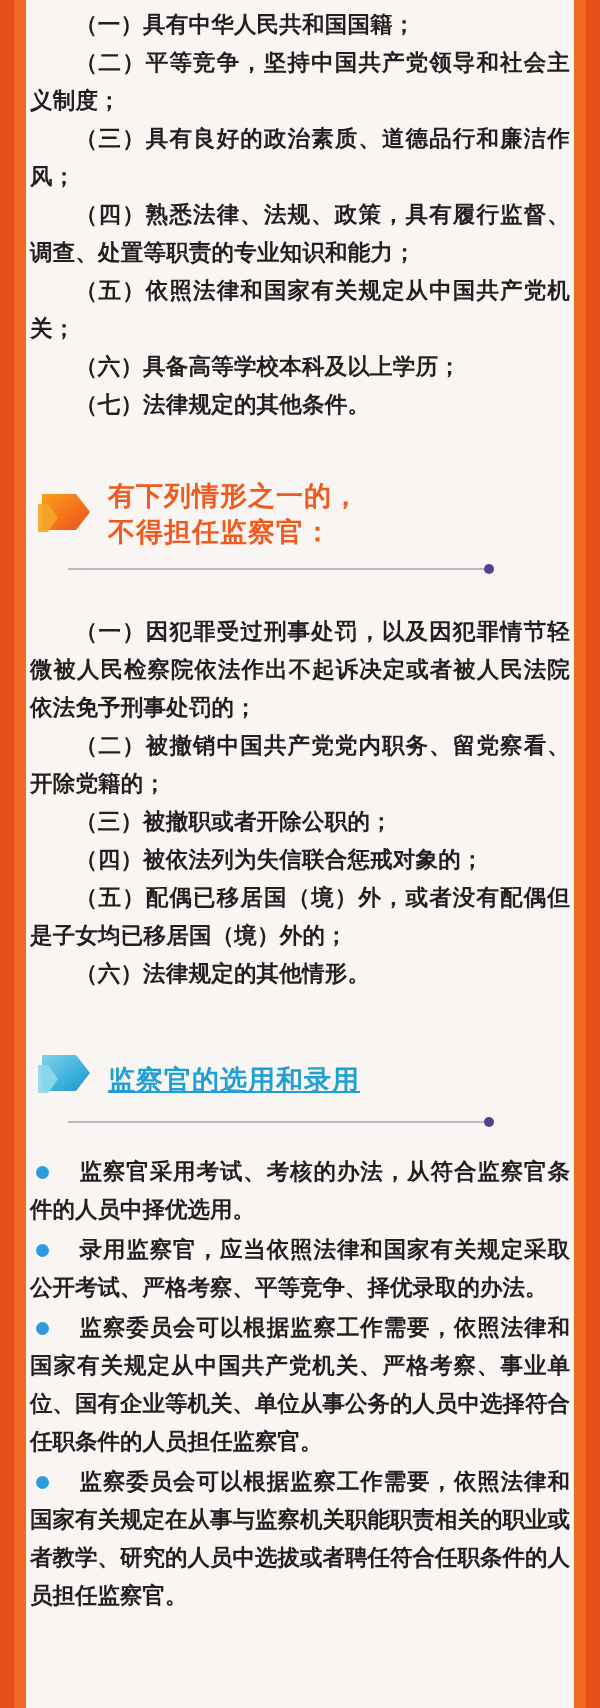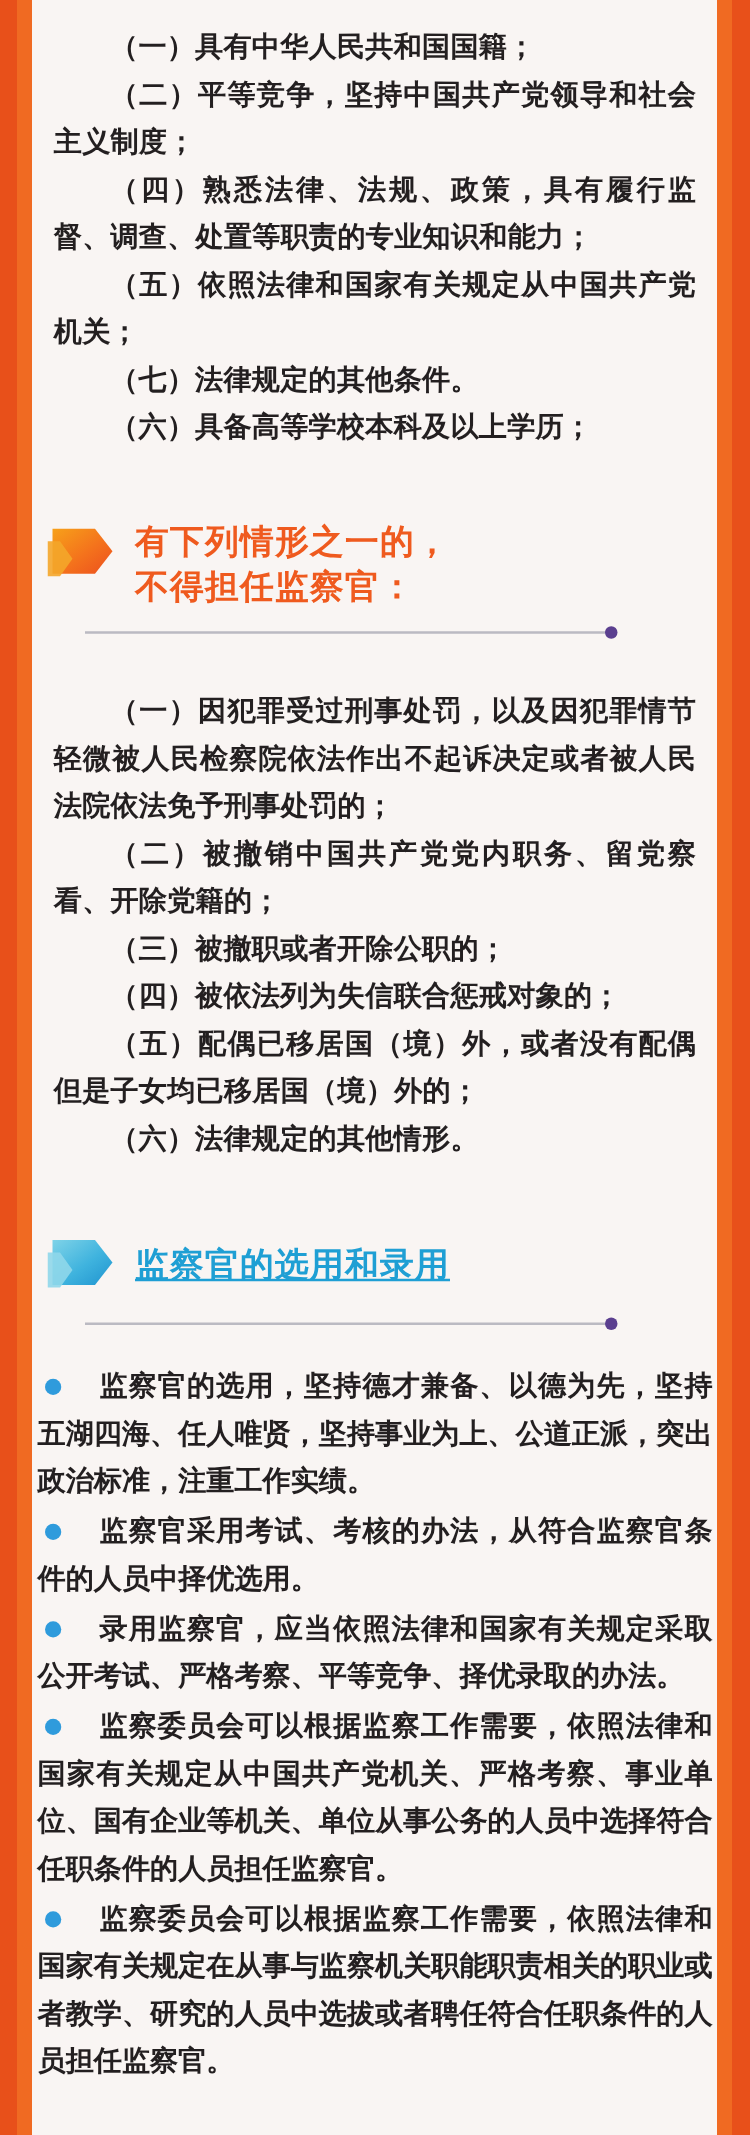--- a/index.html
+++ b/index.html
@@ -35,34 +35,34 @@
     font-size: 22.5px;
     line-height: 38px;
     color: #231f20;
     font-weight: bold;
     letter-spacing: 0.2px;
     text-align: justify;
     text-indent: 2em;
     margin: 0;
   }
   .para-list {
-    margin: 13px;
+    margin: 0;
     padding: 13px 0 0 0;
   }
 
   
   .section-head {
     position: relative;
     margin-top: 54px;
     margin-bottom: 26px;
     padding-left: 8px;
   }
   .head-row {
     display: flex;
-    align-items: flex-start;
+    align-items: center;
   }
   .head-badge {
     flex: 0 0 auto;
     width: 56px;
     height: 52px;
     margin-top: 4px;
     margin-right: 14px;
     position: relative;
   }
   .head-badge svg { display: block; }
@@ -129,24 +129,25 @@
 </style>
 </head>
 <body>
 
 <div class="page">
   <div class="content">
 
     <div class="para-list" style="padding-top:6px;">
       <p class="para">（一）具有中华人民共和国国籍；</p>
       <p class="para">（二）平等竞争，坚持中国共产党领导和社会主义制度；</p>
+      <p class="para">（三）具有良好的政治素质、道德品行和廉洁作风；</p>
       <p class="para">（四）熟悉法律、法规、政策，具有履行监督、调查、处置等职责的专业知识和能力；</p>
       <p class="para">（五）依照法律和国家有关规定从中国共产党机关；</p>
+      <p class="para">（六）具备高等学校本科及以上学历；</p>
       <p class="para">（七）法律规定的其他条件。</p>
-      <p class="para">（六）具备高等学校本科及以上学历；</p>
     </div>
 
     <div class="section-head head-orange">
       <div class="head-row">
         <div class="head-badge">
           <svg width="56" height="52" viewBox="0 0 56 52">
             <defs>
               <linearGradient id="gOrange" x1="0" y1="0" x2="1" y2="1">
                 <stop offset="0%" stop-color="#f7a11a"></stop>
                 <stop offset="55%" stop-color="#f4721c"></stop>
@@ -196,21 +197,20 @@
           <div class="head-text" style="margin-top:10px;">监察官的选用和录用</div>
         </div>
       </div>
       <div class="head-rule">
         <div class="line"></div>
         <div class="dot"></div>
       </div>
     </div>
 
     <ul class="bullets">
-      <li><span class="bul"></span><span>监察官的选用，坚持德才兼备、以德为先，坚持五湖四海、任人唯贤，坚持事业为上、公道正派，突出政治标准，注重工作实绩。</span></li>
       <li><span class="bul"></span><span>监察官采用考试、考核的办法，从符合监察官条件的人员中择优选用。</span></li>
       <li><span class="bul"></span><span>录用监察官，应当依照法律和国家有关规定采取公开考试、严格考察、平等竞争、择优录取的办法。</span></li>
       <li><span class="bul"></span><span>监察委员会可以根据监察工作需要，依照法律和国家有关规定从中国共产党机关、严格考察、事业单位、国有企业等机关、单位从事公务的人员中选择符合任职条件的人员担任监察官。</span></li>
       <li><span class="bul"></span><span>监察委员会可以根据监察工作需要，依照法律和国家有关规定在从事与监察机关职能职责相关的职业或者教学、研究的人员中选拔或者聘任符合任职条件的人员担任监察官。</span></li>
     </ul>
 
   </div>
 </div>
 
 </body></html>

